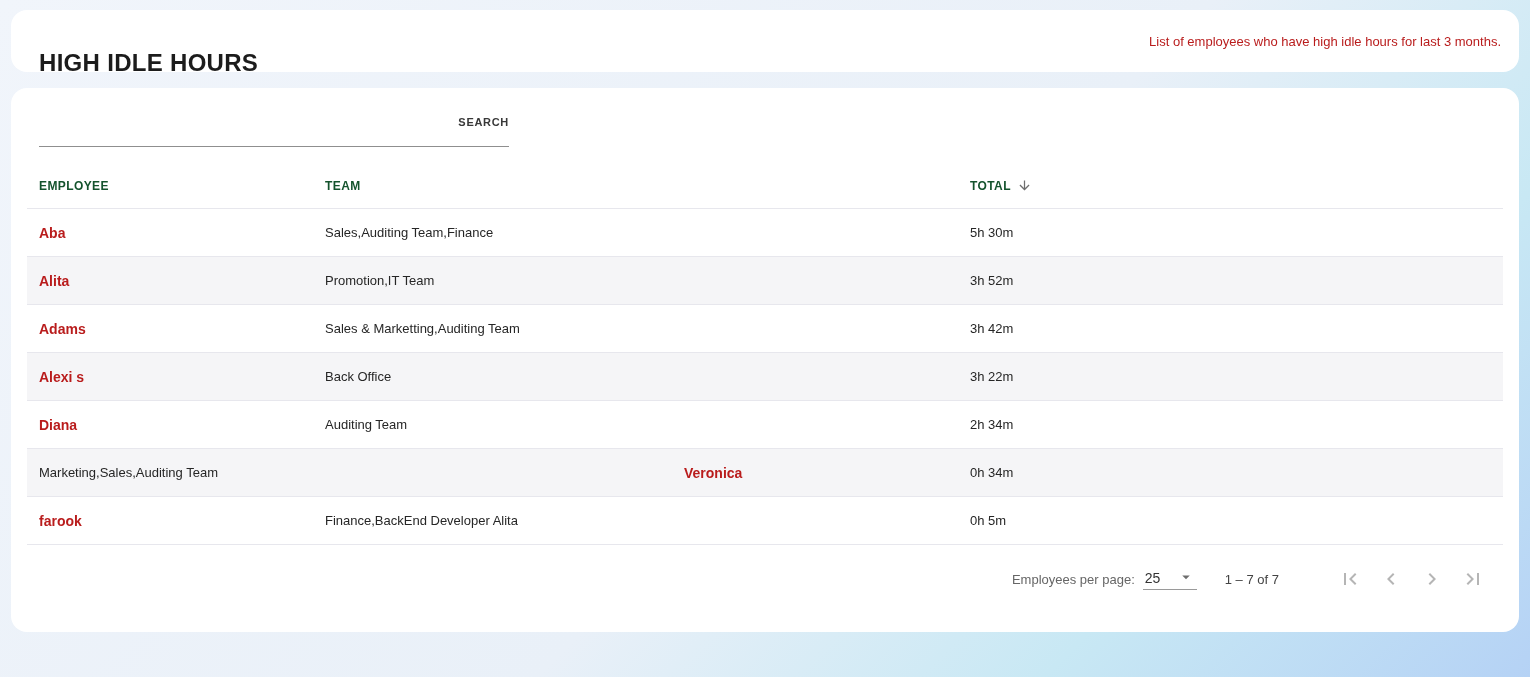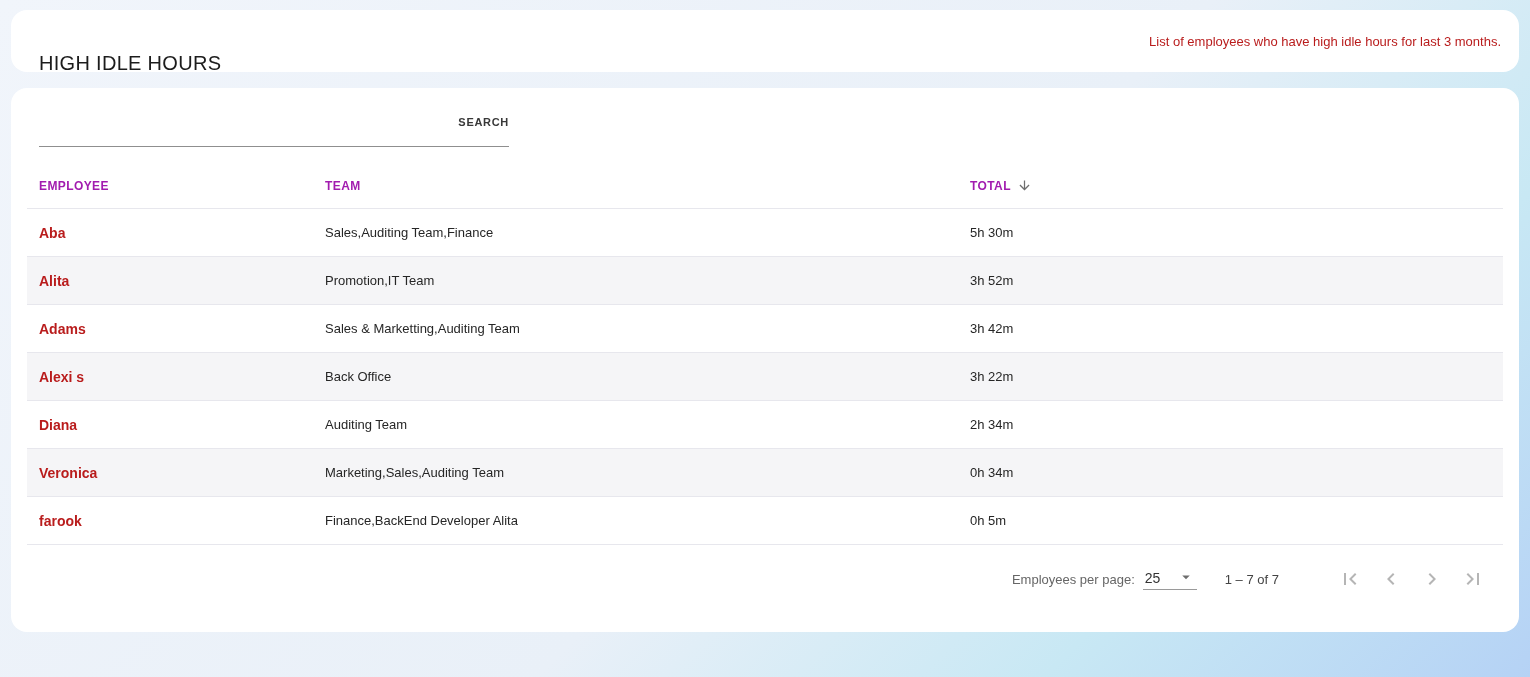--- a/index.html
+++ b/index.html
@@ -16,22 +16,22 @@
   }
   .header-card {
     margin-top: 10px;
     height: 62px;
     display: flex;
     align-items: center;
     justify-content: space-between;
     padding: 0 18px 0 28px;
   }
   .page-title {
-    font-size: 20px;
-    font-weight: 400;
+    font-size: 24px;
+    font-weight: 700;
     color: #1c1c1c;
     letter-spacing: 0.3px;
     margin-top: 44px;
   }
   .page-subtitle {
     font-size: 13px;
     color: #b91c1c;
   }
   .main-card {
     margin-top: 16px;
@@ -73,21 +73,21 @@
   .thead-row { height: 46px; }
   .trow { height: 48px; }
   .trow.stripe { background: #f5f5f7; }
   .td, .th { padding-left: 12px; }
   .col-emp { width: 286px; flex: none; }
   .col-team { width: 645px; flex: none; }
   .col-total { flex: 1; }
   .th {
     font-size: 12px;
     font-weight: 700;
-    color: #a21caf;
+    color: #14532d;
     letter-spacing: 0.4px;
     display: flex;
     align-items: center;
   }
   .sort-icon {
     width: 15px; height: 15px;
     margin-left: 6px;
     color: #6e6e6e;
   }
   .td { font-size: 13px; color: #262626; }
@@ -182,22 +182,22 @@
           <div class="td col-emp"><a class="emp-link">Alexi s</a></div>
           <div class="td col-team">Back Office</div>
           <div class="td col-total">3h 22m</div>
         </div>
         <div class="trow">
           <div class="td col-emp"><a class="emp-link">Diana</a></div>
           <div class="td col-team">Auditing Team</div>
           <div class="td col-total">2h 34m</div>
         </div>
         <div class="trow stripe">
+          <div class="td col-team">Marketing,Sales,Auditing Team</div>
           <div class="td col-emp"><a class="emp-link">Veronica</a></div>
-          <div class="td col-team">Marketing,Sales,Auditing Team</div>
           <div class="td col-total">0h 34m</div>
         </div>
         <div class="trow">
           <div class="td col-emp"><a class="emp-link">farook</a></div>
           <div class="td col-team">Finance,BackEnd Developer Alita</div>
           <div class="td col-total">0h 5m</div>
         </div>
       </div>
   </div>
 

